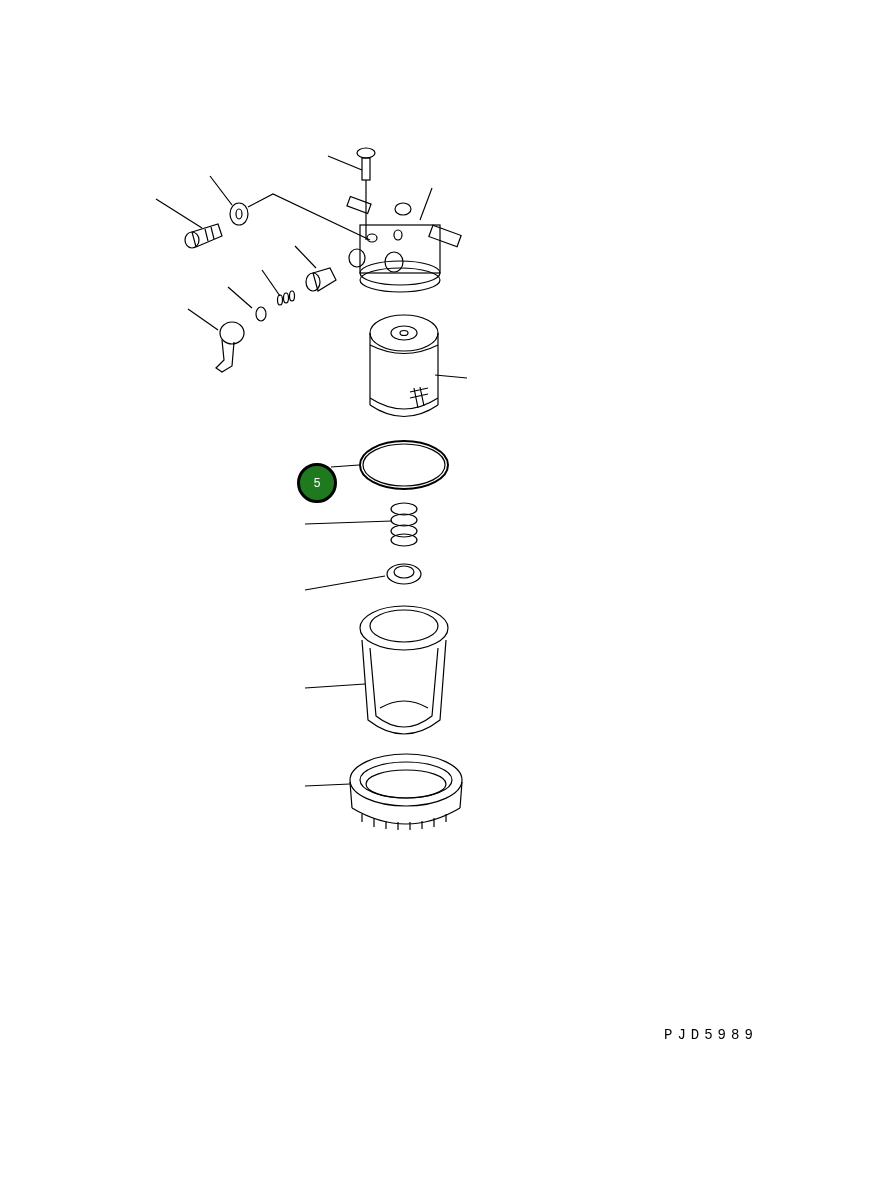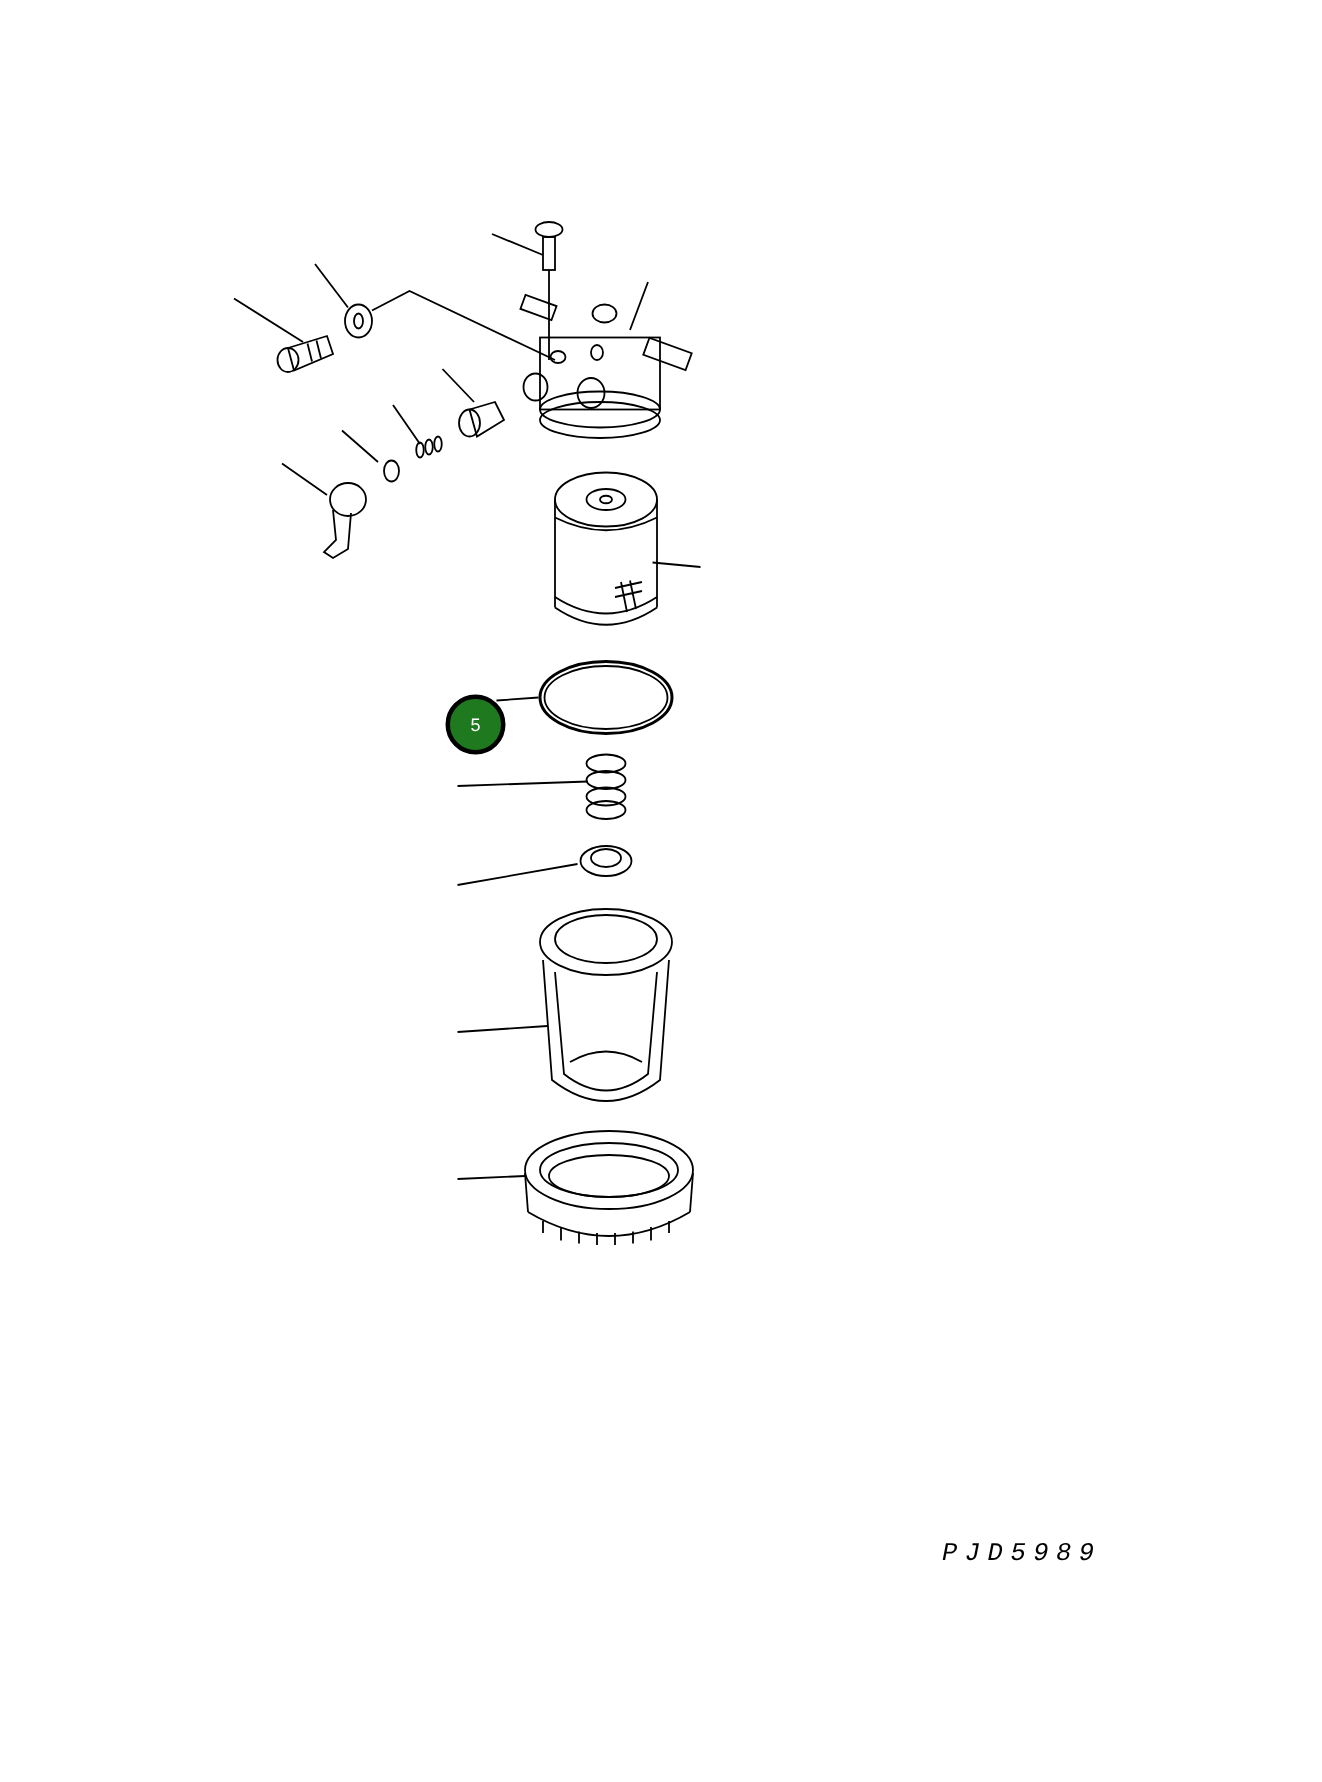--- a/index.html
+++ b/index.html
@@ -1,22 +1,22 @@
 <!DOCTYPE html>
 <html><head>
   <meta charset="utf-8">
   <style>
     html, body { margin: 0; padding: 0; background: #ffffff; }
     body { width: 881px; height: 1188px; position: relative; overflow: hidden; font-family: "Liberation Sans", sans-serif; }
     #diagram { position: absolute; left: 0; top: 0; width: 881px; height: 1188px; }
     .callout { position: absolute; left: 297px; top: 463px; width: 34px; height: 34px; border-radius: 50%;
       background: #1f7a1f; border: 3px solid #000; display: flex; align-items: center; justify-content: center;
       color: #ffffff; font-size: 12px; font-family: "Liberation Sans", sans-serif; cursor: pointer; }
-    .drawing-code { position: absolute; left: 628px; top: 1027px; font-family: "Liberation Mono", monospace;
-      font-size: 17px; letter-spacing: 5px; color: #000; font-style: italic; }
+    .drawing-code { position: absolute; left: 664px; top: 1027px; font-family: "Liberation Mono", monospace;
+      font-size: 14px; letter-spacing: 5px; color: #000; }
   </style>
 </head>
 <body>
 
 <svg id="diagram" viewBox="0 0 881 1188" xmlns="http://www.w3.org/2000/svg" fill="none" stroke="#000" stroke-width="1.2">
 
   <g>
     <line x1="328" y1="156" x2="362" y2="170"></line>
     <line x1="210" y1="176" x2="232" y2="205"></line>
     <line x1="156" y1="199" x2="202" y2="228"></line>

